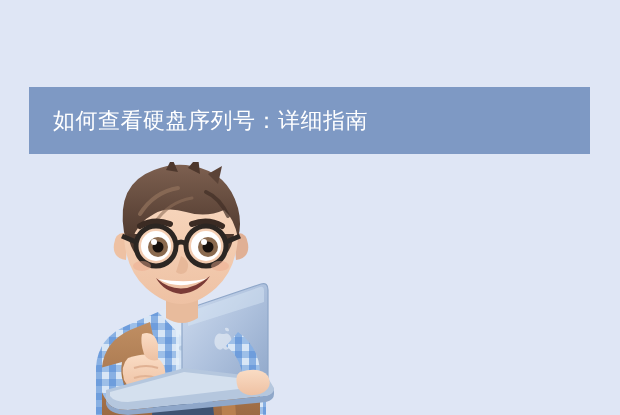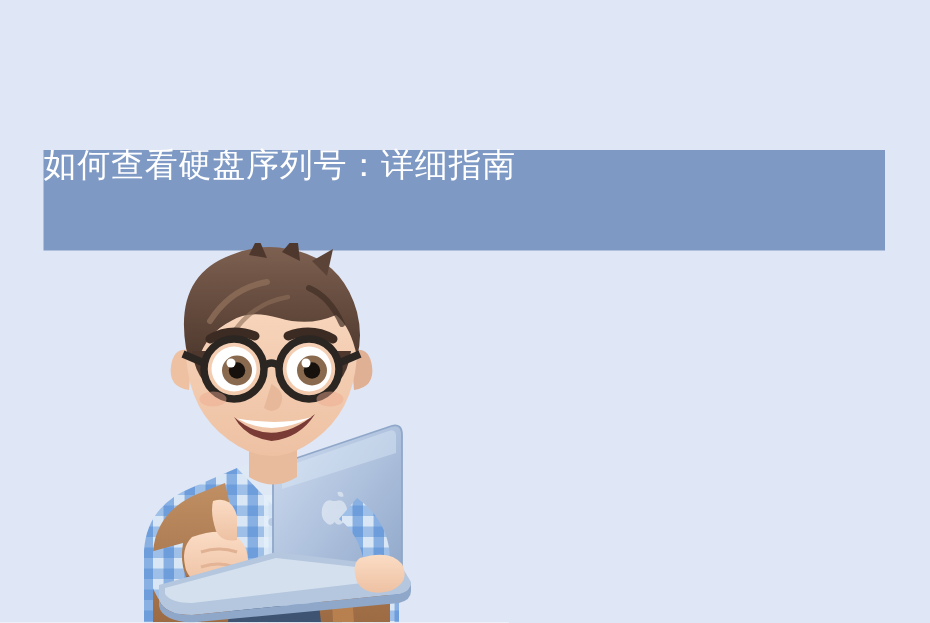--- a/index.html
+++ b/index.html
@@ -17,28 +17,28 @@
     width: 620px;
     height: 415px;
     background: #dfe6f5;
     overflow: hidden;
   }
 
   
   #title-banner {
     position: absolute;
     left: 29px;
-    top: 100px;
+    top: 87px;
     width: 561px;
     height: 67px;
     background: #7e99c4;
     display: flex;
-    align-items: flex-start;
+    align-items: center;
     box-sizing: border-box;
-    padding-left: 0;
+    padding-left: 24px;
   }
   #title-text {
     color: #ffffff;
     font-family: "DejaVu Sans", "Liberation Sans", sans-serif;
     font-size: 22px;
     line-height: 1;
     letter-spacing: 0.5px;
     white-space: nowrap;
   }
 

